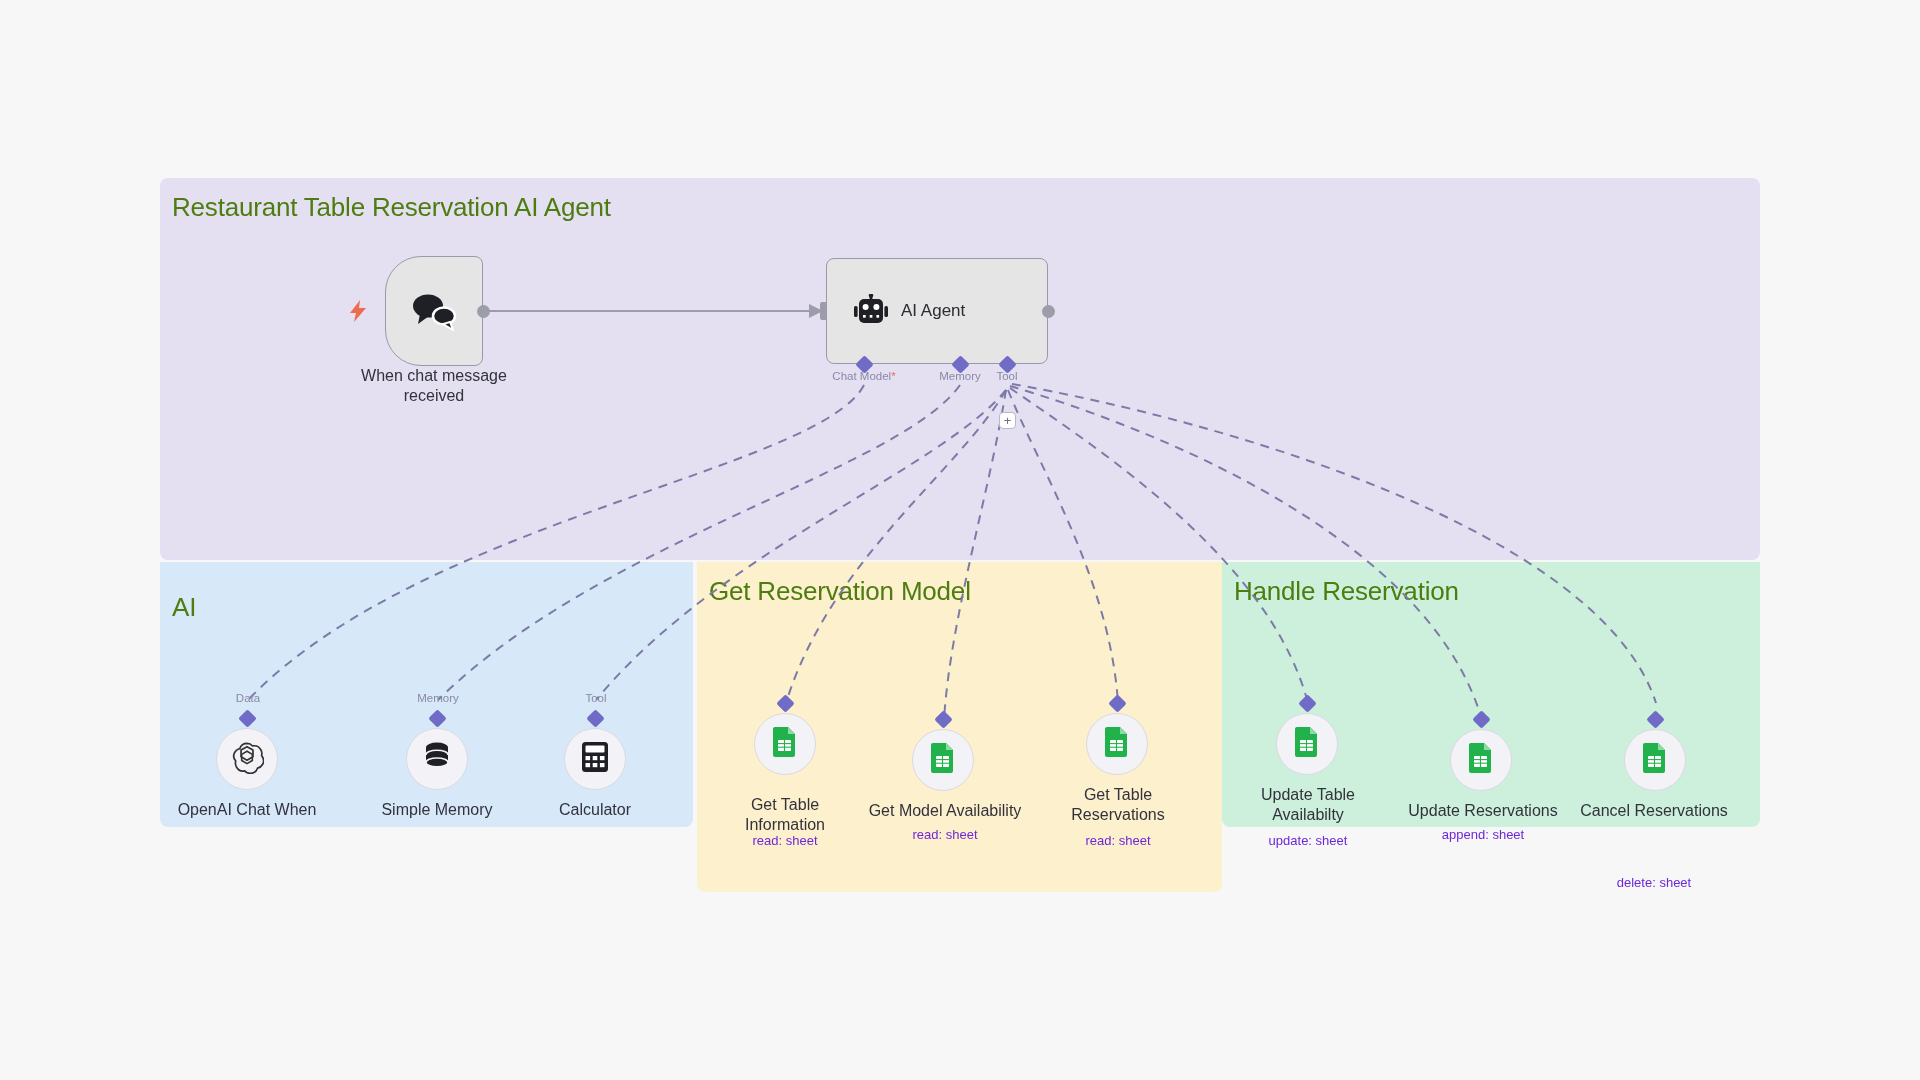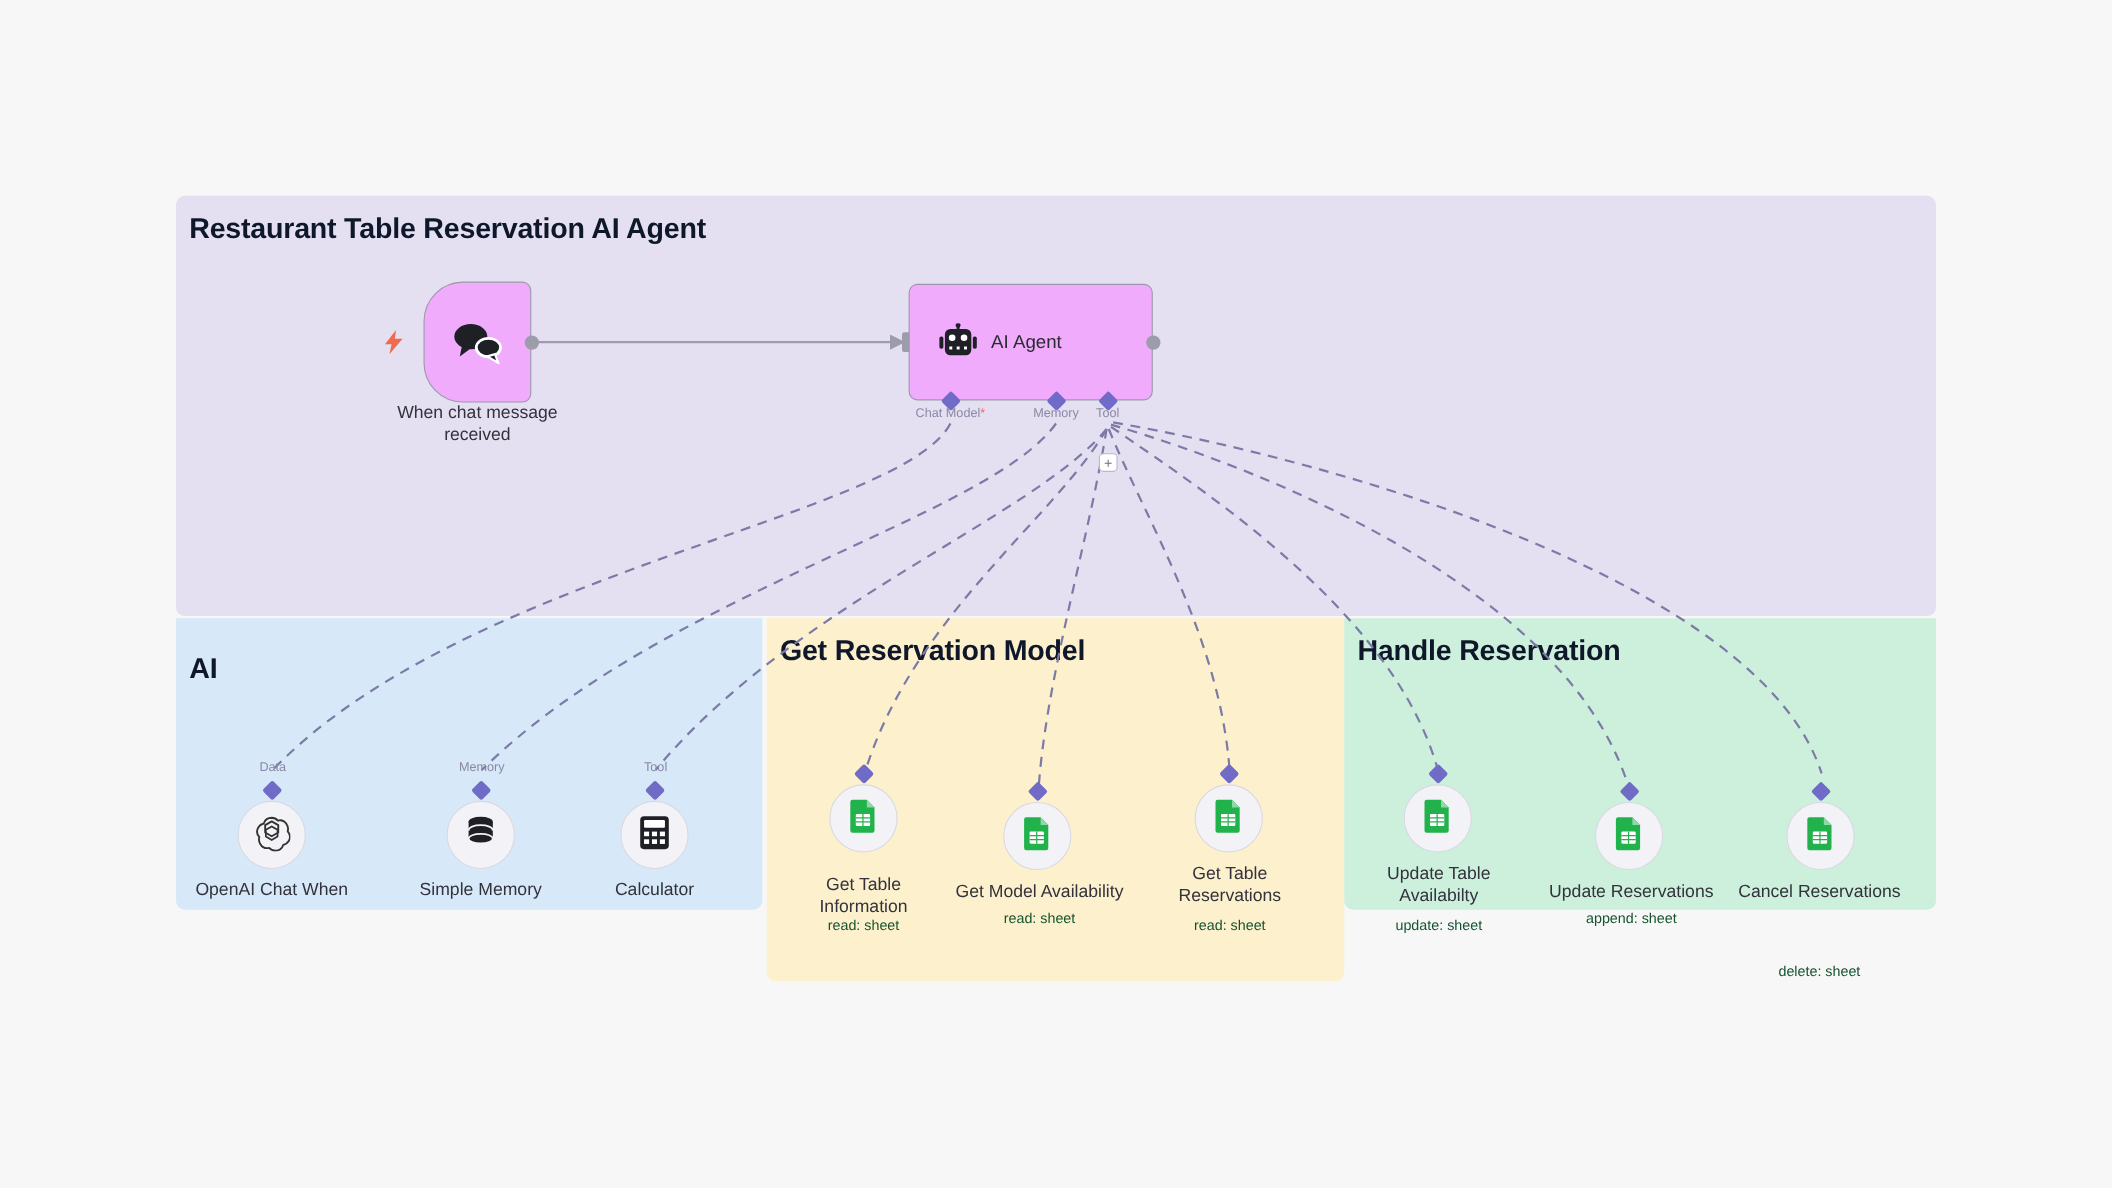--- a/index.html
+++ b/index.html
@@ -14,33 +14,33 @@
 
   
   .section{
     position:absolute;
     border-radius:8px;
     box-sizing:border-box;
   }
   .section-title{
     position:absolute;
     font-size:26px;
-    font-weight:bold;
-    color:#0f172a;
+    font-weight:normal;
+    color:#4d7c0f;
     letter-spacing:-0.2px;
     white-space:nowrap;
   }
 
   
   #edges{position:absolute;left:0;top:0;width:1920px;height:1080px;pointer-events:none;}
 
   
   .node-rect{
     position:absolute;
-    background:#f0abfc;
+    background:#e5e5e5;
     border:1.5px solid #9a99a8;
     border-radius:8px;
     box-sizing:border-box;
     display:flex;
     align-items:center;
   }
   .node-rect.trigger{
     border-top-left-radius:36px;
     border-bottom-left-radius:36px;
   }
@@ -56,21 +56,21 @@
     text-align:center;
     font-size:16px;
     color:#32323c;
     line-height:1.22;
     white-space:pre-line;
   }
   .node-subcaption{
     position:absolute;
     text-align:center;
     font-size:13px;
-    color:#14532d;
+    color:#6d28d9;
     white-space:nowrap;
   }
 
   
   .node-circle{
     position:absolute;
     width:62px;height:62px;
     border-radius:50%;
     background:#f3f3f7;
     border:1.5px solid #d9d9e2;

